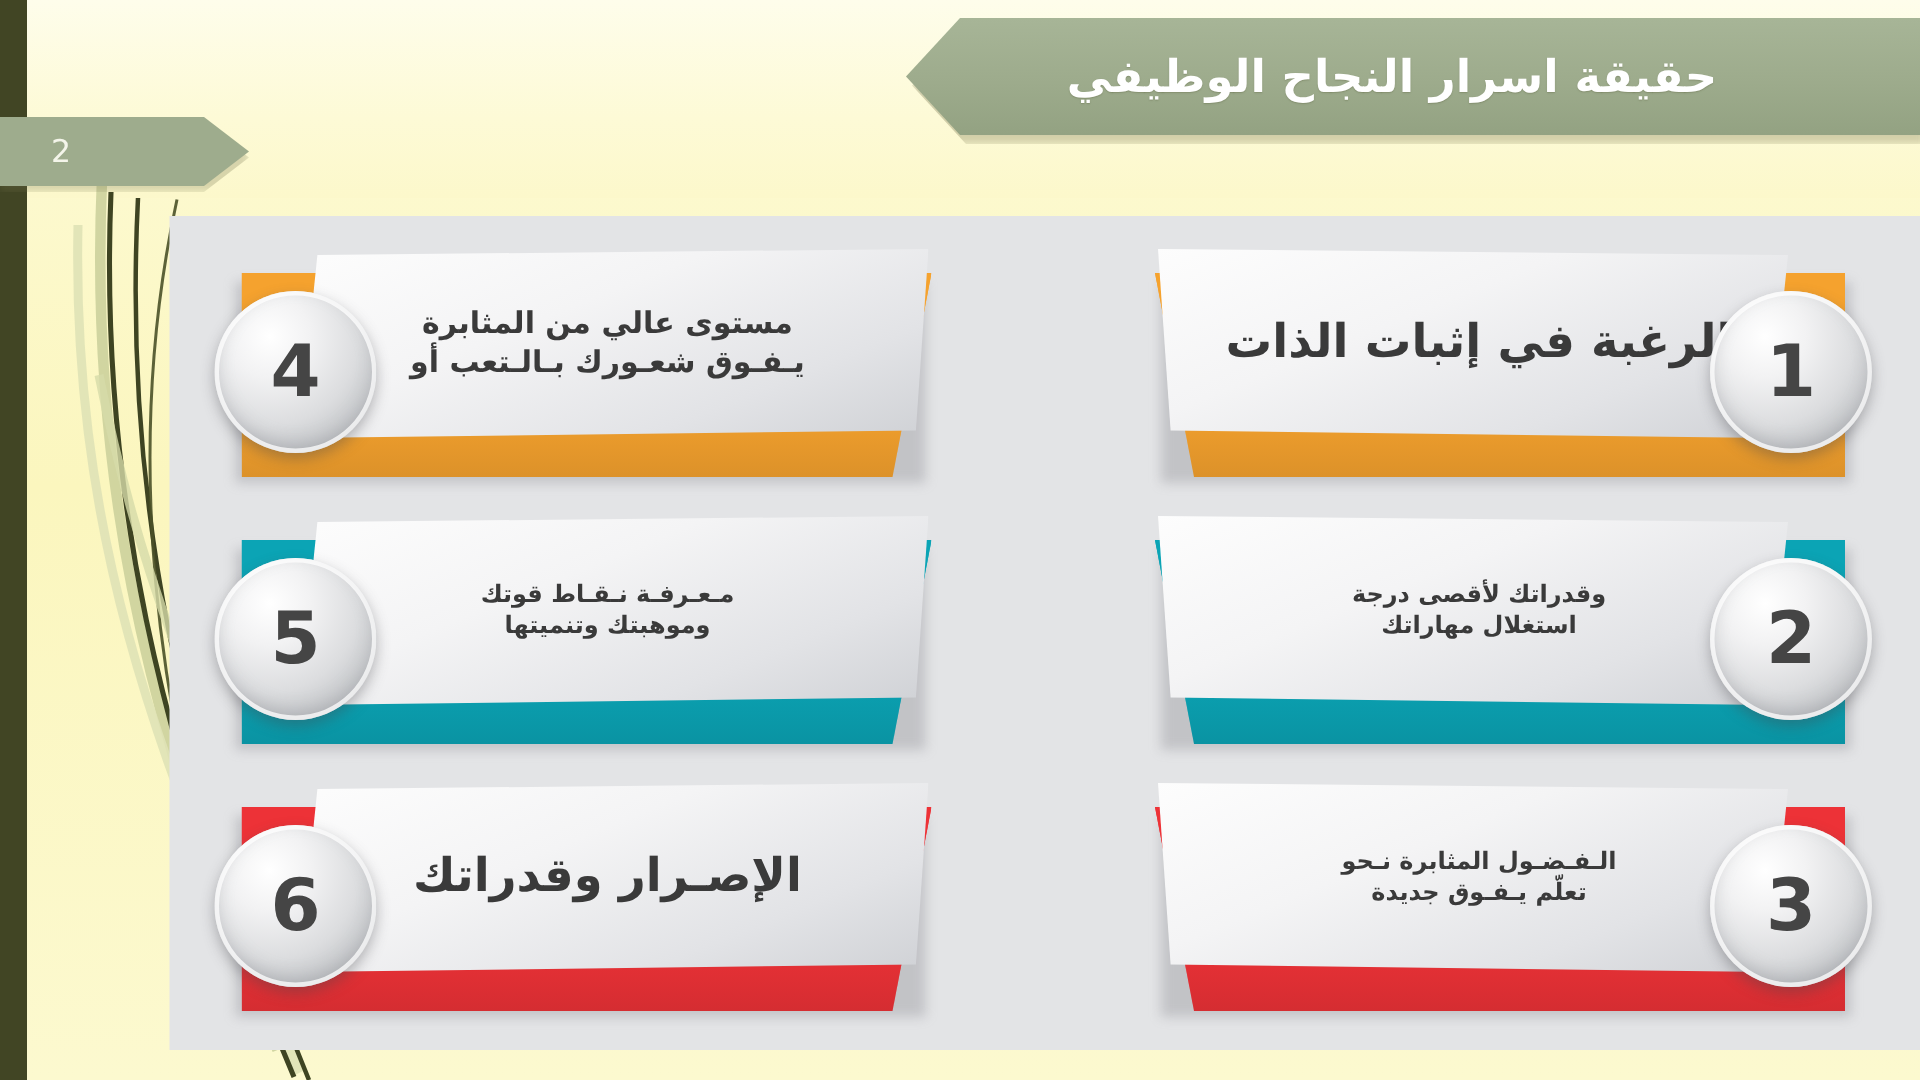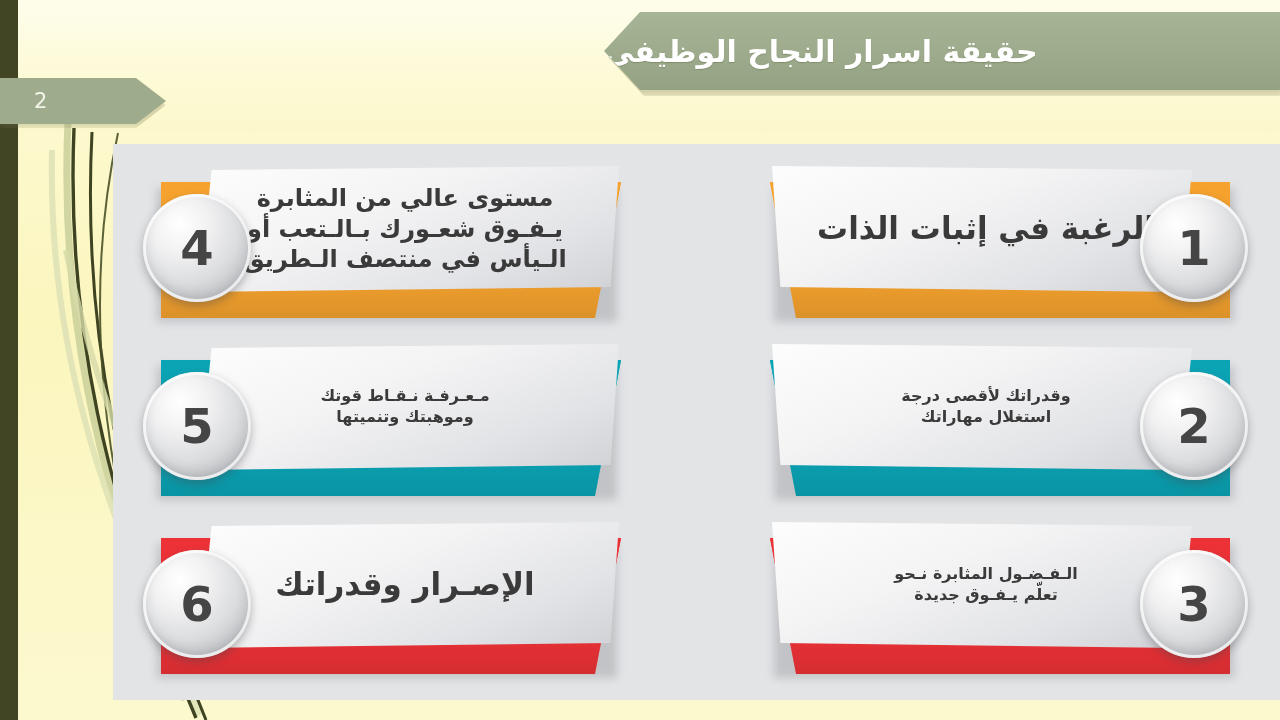--- a/index.html
+++ b/index.html
@@ -56,21 +56,21 @@
     position: absolute;
     left: 604px;
     top: 12px;
     width: 676px;
     height: 78px;
     background: linear-gradient(180deg, #a7b597 0%, #9dab8c 55%, #93a282 100%);
     -webkit-clip-path: polygon(0% 50%, 36px 0%, 100% 0%, 100% 100%, 36px 100%);
     clip-path: polygon(0% 50%, 36px 0%, 100% 0%, 100% 100%, 36px 100%);
     display: flex;
     align-items: center;
-    justify-content: flex-end;
+    justify-content: center;
     box-sizing: border-box;
     padding-right: 28px;
   }
   .title-banner-shadow {
     position: absolute;
     left: 608px;
     top: 18px;
     width: 676px;
     height: 78px;
     background: rgba(120, 118, 80, 0.33);
@@ -217,21 +217,21 @@
     font-size: 31px;
     font-weight: bold;
     line-height: 1.28;
     width: 100%;
   }
   .plate-text.small {
     font-size: 16px;
     line-height: 1.3;
   }
   .plate-text.tiny {
-    font-size: 24px;
+    font-size: 20px;
     line-height: 1.28;
     text-align: center;
   }
 
   
   .num-circle {
     position: absolute;
     top: 32px;
     width: 108px;
     height: 108px;
@@ -326,21 +326,20 @@
             <span class="num-text">3</span>
           </div>
         </div>
         <div class="item col-left row-1">
           <div class="accent-shadow"></div>
           <div class="accent" style="background: linear-gradient(rgb(245, 162, 46) 0%, rgb(245, 162, 46) 62%, rgba(0, 0, 0, 0.1) 100%), rgb(245, 162, 46);"></div>
           <div class="plate">
             <div class="plate-text tiny">
               <div>مستوى عالي من المثابرة</div>
               <div>يـفـوق شعـورك بـالـتعب أو</div>
-              <div>الـيأس في منتصف الـطريق</div>
             </div>
           </div>
           <div class="num-circle">
             <span class="num-text">4</span>
           </div>
         </div>
         <div class="item col-left row-2">
           <div class="accent-shadow"></div>
           <div class="accent" style="background: linear-gradient(rgb(11, 164, 181) 0%, rgb(11, 164, 181) 62%, rgba(0, 0, 0, 0.1) 100%), rgb(11, 164, 181);"></div>
           <div class="plate">

